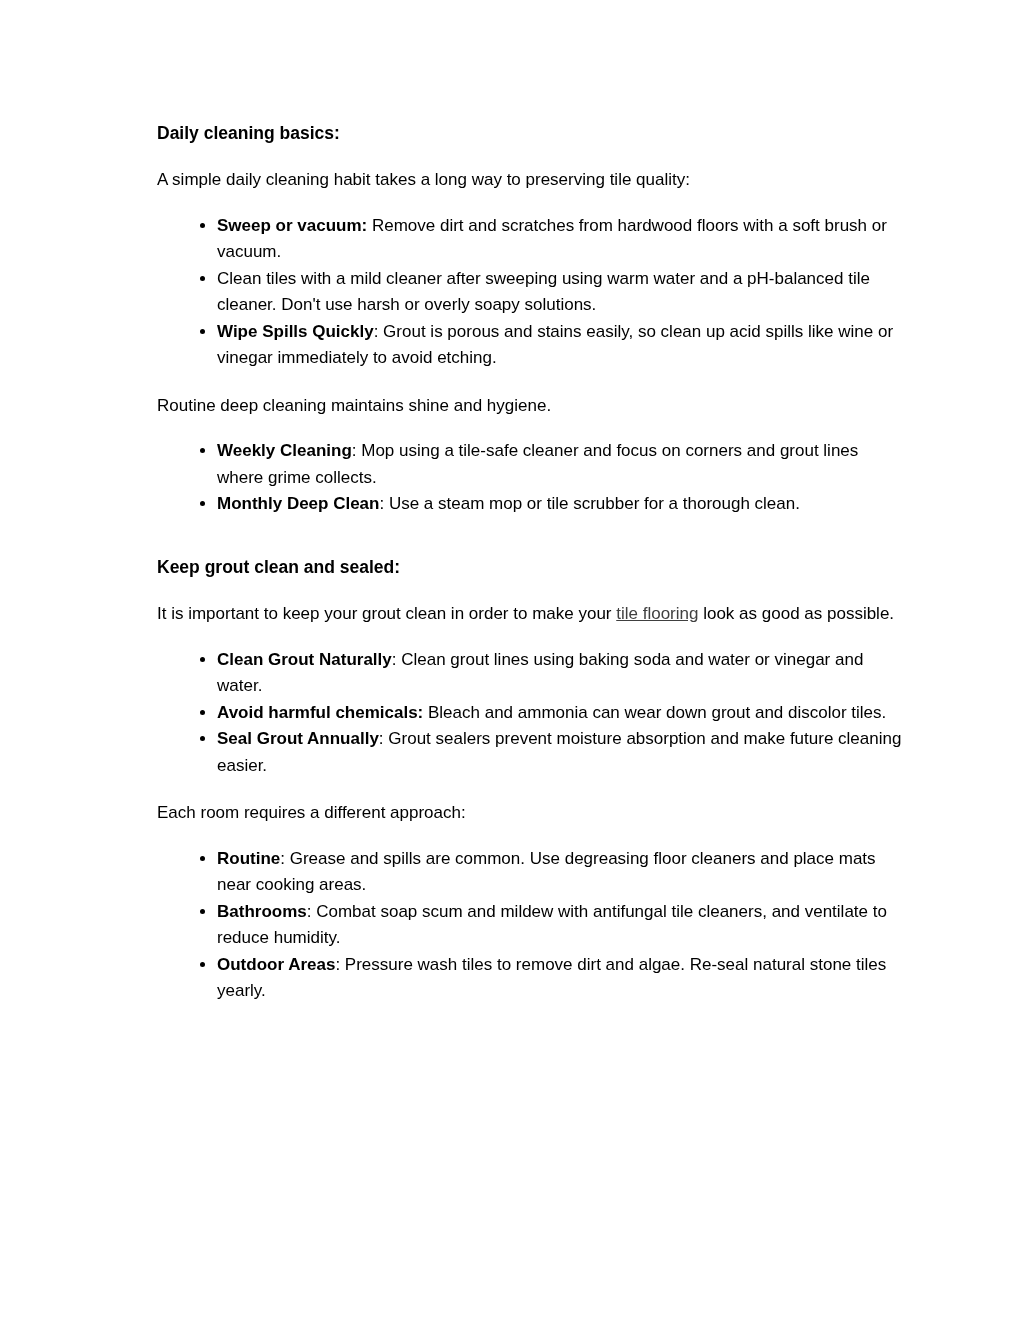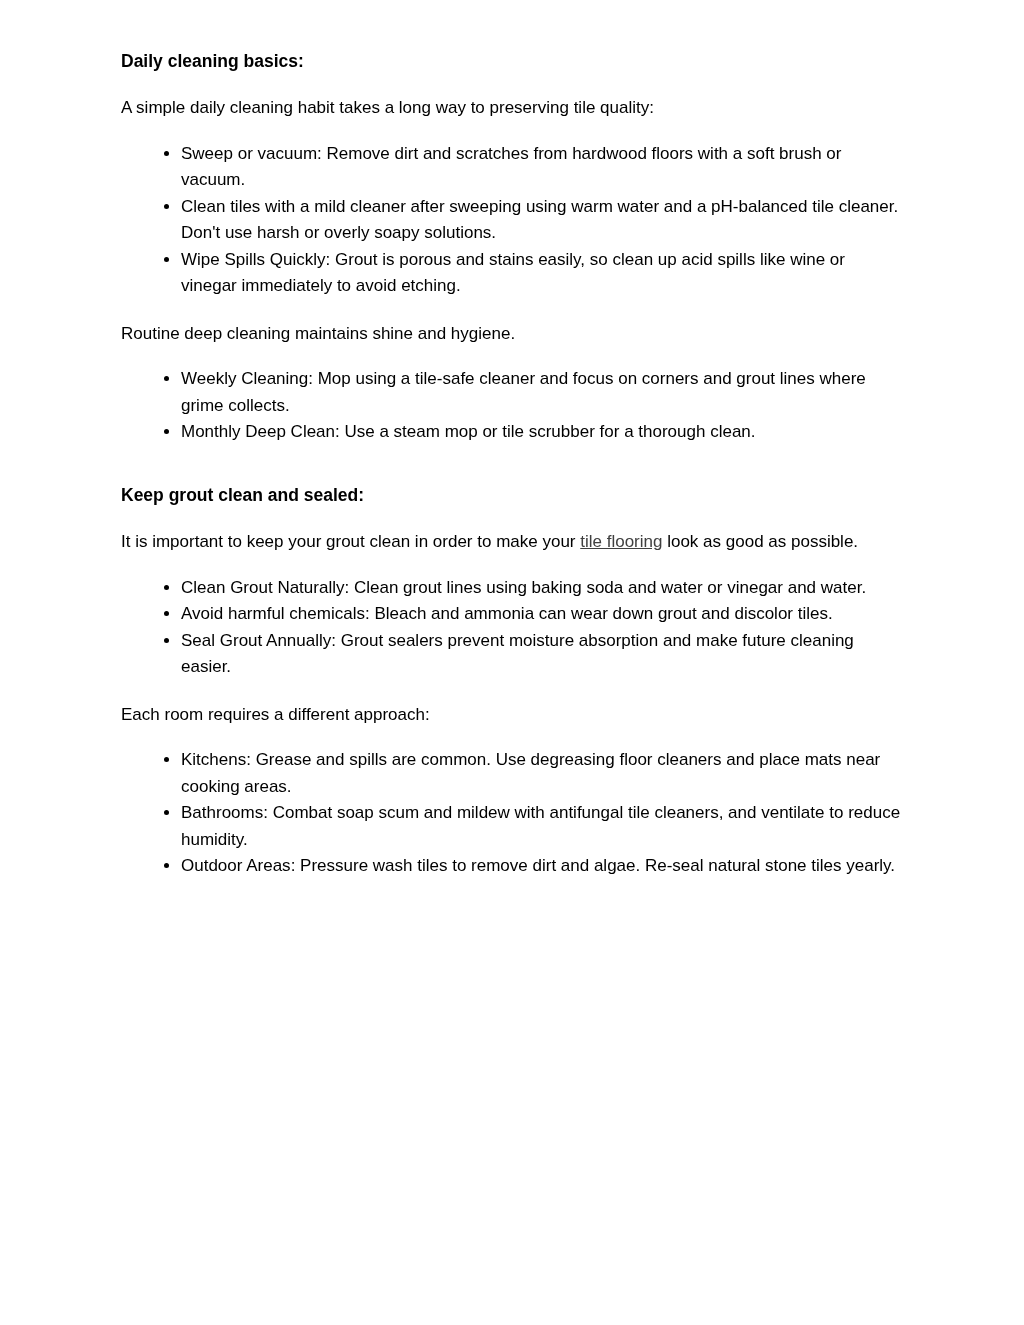--- a/index.html
+++ b/index.html
@@ -10,21 +10,22 @@
   }
   body {
     width: 1024px;
     min-height: 1325px;
     font-family: "Liberation Sans", "DejaVu Sans", sans-serif;
     color: #000000;
     font-size: 17px;
     line-height: 1.56;
   }
   .page {
-    padding: 48px 122px 60px 121px;
+    padding: 120px 122px 60px 121px;
+    margin-left: 36px;
   }
   .doc-section { margin: 0; }
   .section-heading {
     font-size: 17.5px;
     font-weight: bold;
     margin: 36px 0 0 0;
     line-height: 1.5;
   }
   .doc-section:first-child .section-heading { margin-top: 0; }
   .section-intro {
@@ -32,21 +33,21 @@
   }
   ul.bullet-list {
     margin: 0;
     padding: 0 0 0 60px;
     list-style: disc outside;
   }
   ul.bullet-list li {
     margin: 0;
     padding: 0;
   }
-  .lead { font-weight: normal; text-align: right; }
+  .lead { font-weight: bold; text-align: right; }
   a.doc-link {
     color: #404040;
     text-decoration: underline;
     cursor: pointer;
   }
 </style>
 </head>
 <body>
 
 <div class="page">
@@ -75,19 +76,19 @@
     <ul class="bullet-list">
       <li><span class="lead">Clean Grout Naturally</span><span>: Clean grout lines using baking soda and water or vinegar and water.</span></li>
       <li><span class="lead">Avoid harmful chemicals:</span><span> Bleach and ammonia can wear down grout and discolor tiles.</span></li>
       <li><span class="lead">Seal Grout Annually</span><span>: Grout sealers prevent moisture absorption and make future cleaning easier.</span></li>
     </ul>
   </div>
 
   <div class="doc-section">
     <p class="section-intro">Each room requires a different approach:</p>
     <ul class="bullet-list">
-      <li><span class="lead">Kitchens</span><span>: Grease and spills are common. Use degreasing floor cleaners and place mats near cooking areas.</span></li>
+      <li><span class="lead">Routine</span><span>: Grease and spills are common. Use degreasing floor cleaners and place mats near cooking areas.</span></li>
       <li><span class="lead">Bathrooms</span><span>: Combat soap scum and mildew with antifungal tile cleaners, and ventilate to reduce humidity.</span></li>
       <li><span class="lead">Outdoor Areas</span><span>: Pressure wash tiles to remove dirt and algae. Re-seal natural stone tiles yearly.</span></li>
     </ul>
   </div>
 
 </div>
 
 </body></html>

